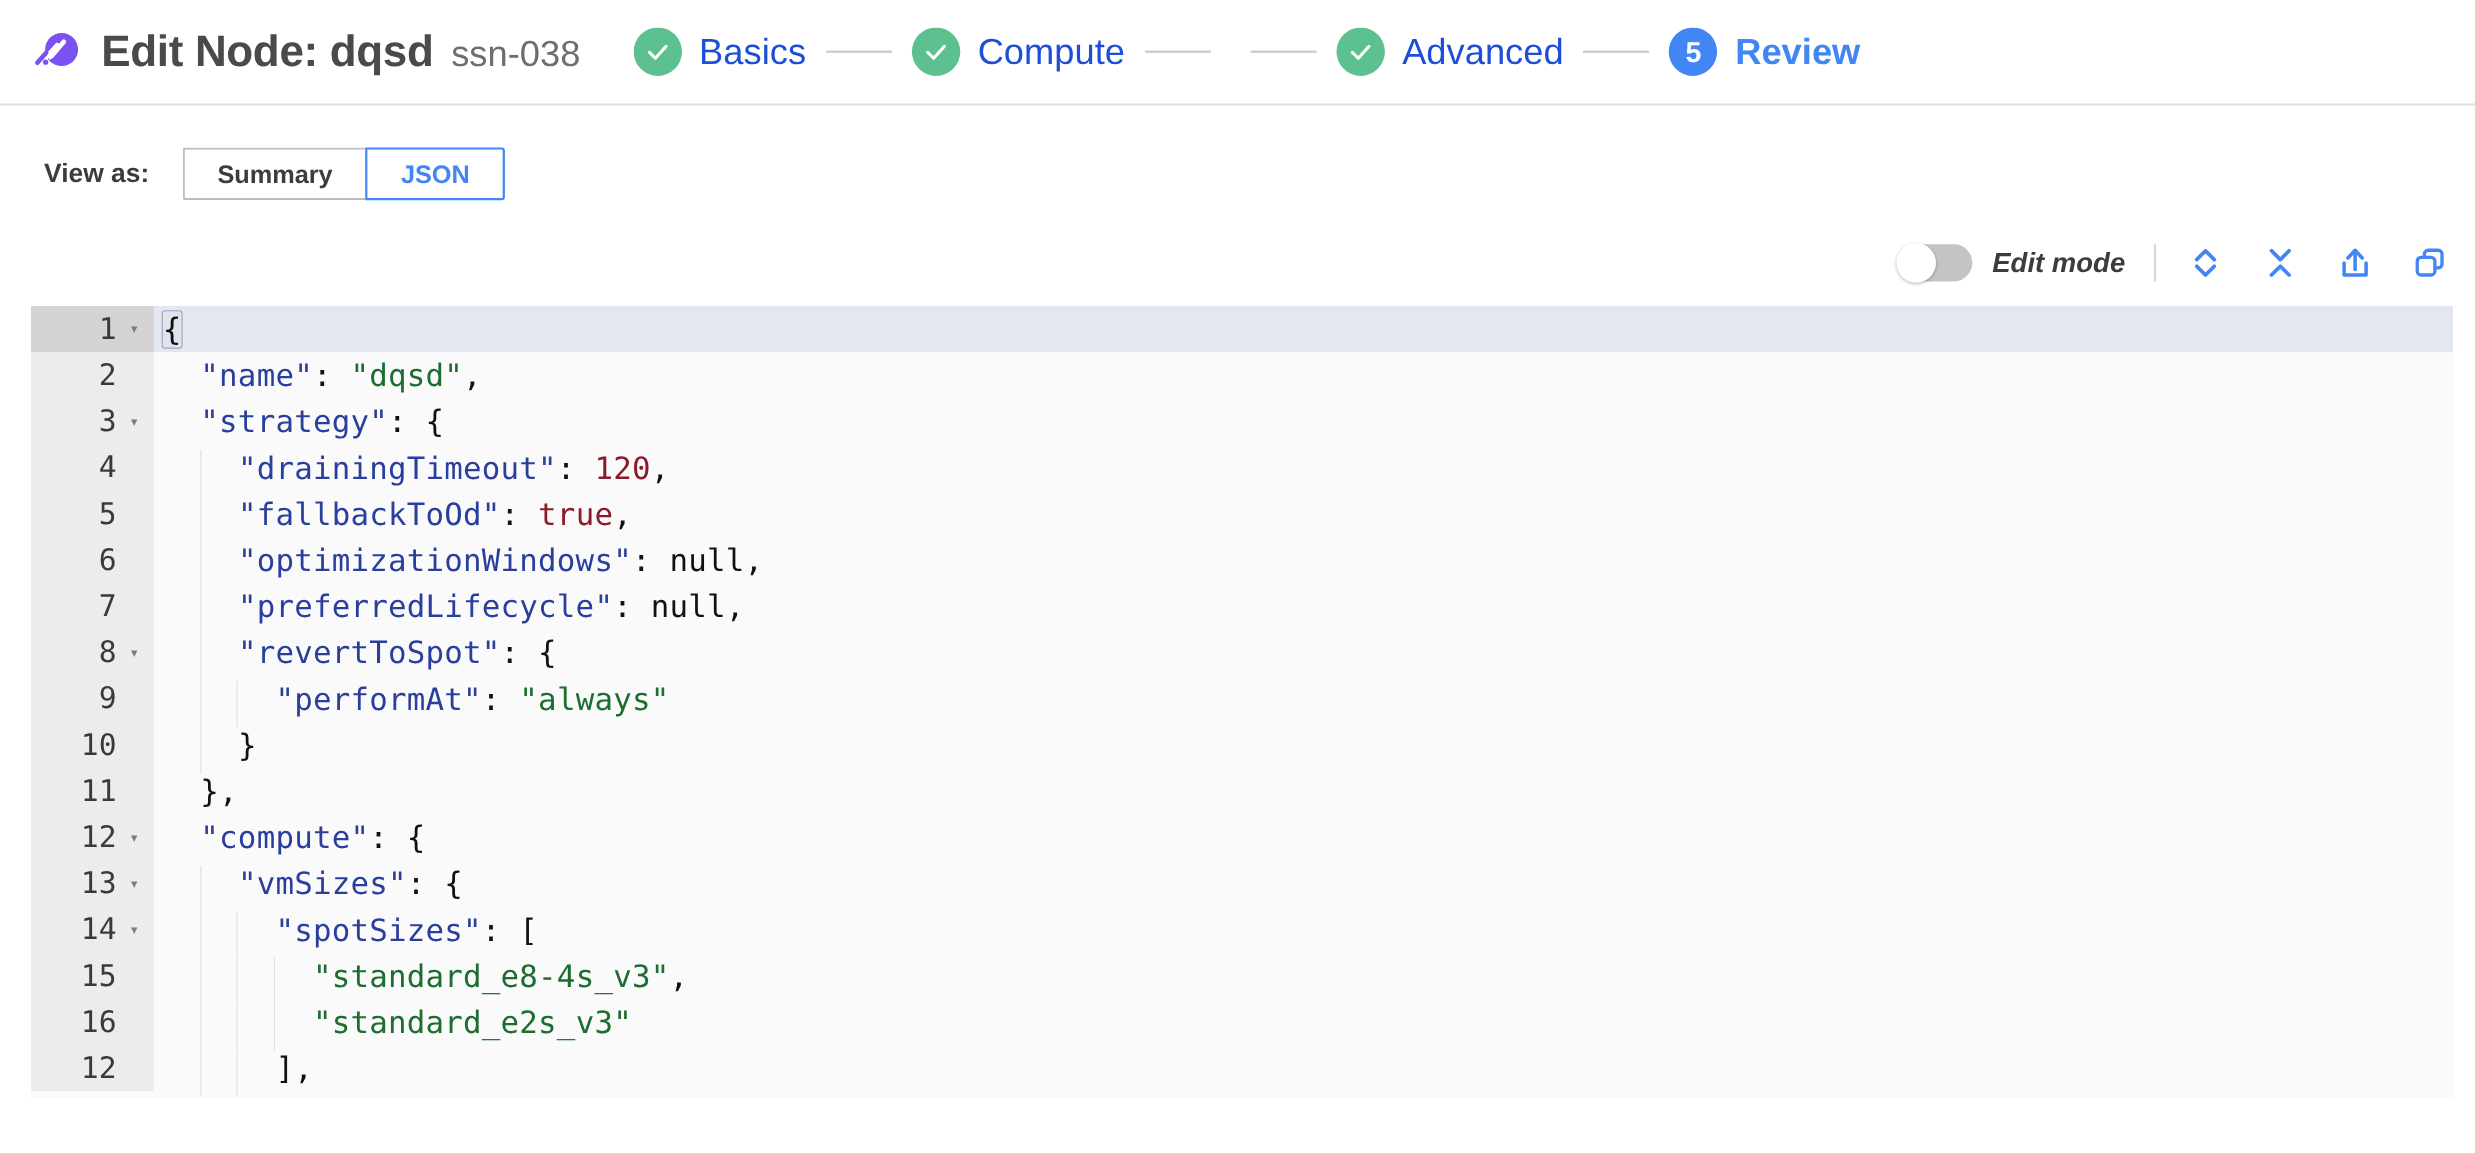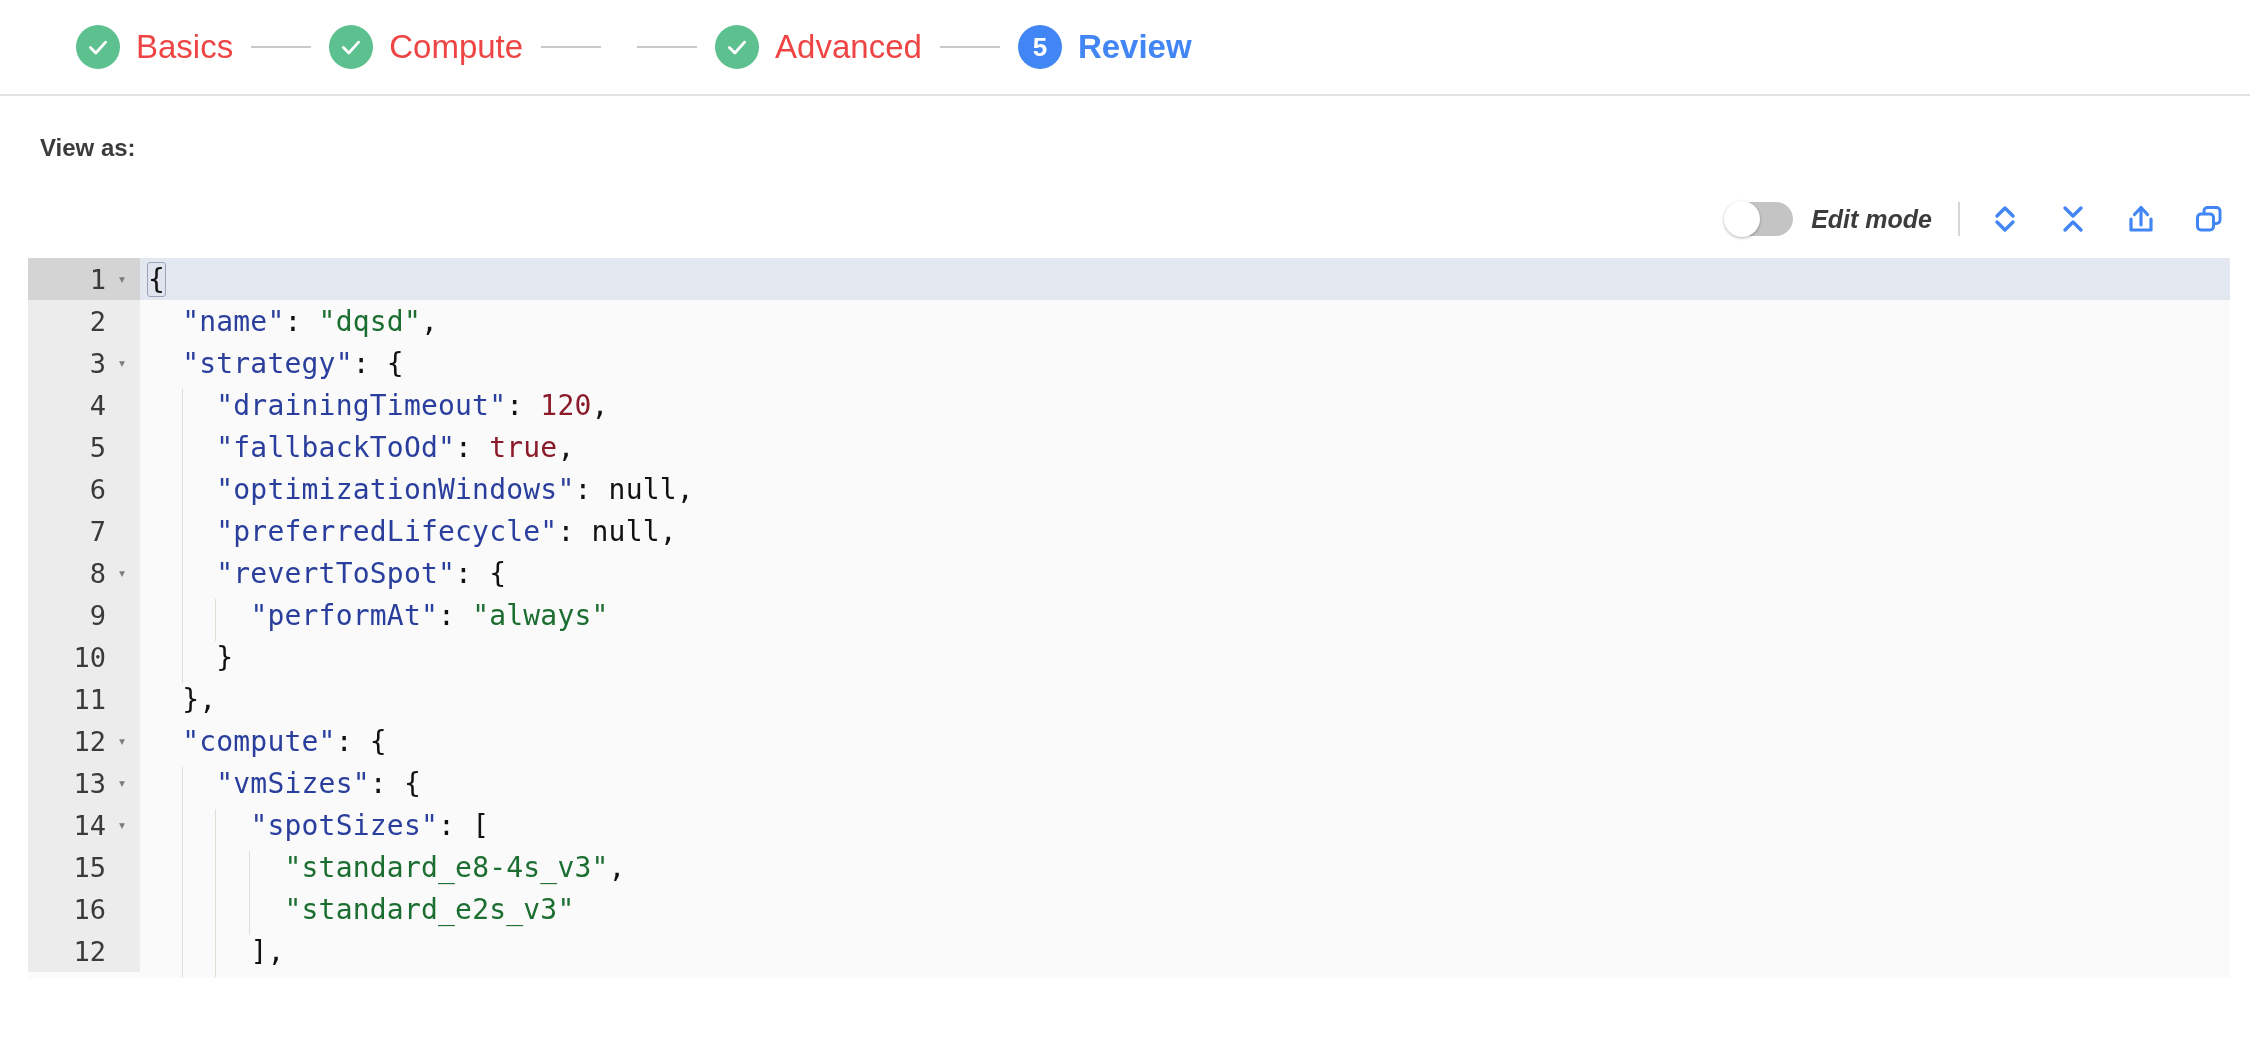--- a/index.html
+++ b/index.html
@@ -86,21 +86,21 @@
   .step-circle.active { background: #4285f4; }
   .step-circle.done svg { width: 26px; height: 26px; display:block; }
   .step-num {
     color: #ffffff;
     font-size: 26px;
     font-weight: bold;
     line-height: 1;
   }
   .step-label {
     font-size: 33px;
-    color: #ef4444;
+    color: #1d4ed8;
     white-space: nowrap;
   }
   .step-label.active { color: #4285f4; font-weight: bold; text-align: right; }
   .step-connector {
     width: 60px;
     height: 2px;
     background: #c9c9c9;
     margin: 0 18px;
     flex: 0 0 auto;
   }
@@ -273,20 +273,40 @@
     top: 0;
     width: 1px;
     height: 42px;
     background: #e0dfd6;
   }
 </style>
 </head>
 <body>
 
 <div class="header">
+  <div class="brand">
+    <span class="logo">
+      <svg viewBox="0 0 46 46" width="46" height="46" aria-hidden="true">
+        <circle cx="28" cy="21" r="15" fill="#7a52f4"></circle>
+        <g stroke="#ffffff" stroke-width="4.2" stroke-linecap="round">
+          <line x1="30" y1="14" x2="18" y2="28"></line>
+          <line x1="24" y1="17" x2="15" y2="27"></line>
+        </g>
+        <g stroke="#7a52f4" stroke-width="4.2" stroke-linecap="round">
+          <line x1="14" y1="24" x2="6" y2="33"></line>
+        </g>
+        <circle cx="13.5" cy="32.5" r="2.4" fill="#7a52f4"></circle>
+        <circle cx="20" cy="31" r="2.1" fill="#7a52f4"></circle>
+      </svg>
+    </span>
+    <div class="title-wrap">
+      <span class="page-title">Edit Node: dqsd</span>
+      <span class="page-subtitle">ssn-038</span>
+    </div>
+  </div>
 
   <div class="stepper">
 
     <div class="step">
       <span class="step-circle done">
         <svg viewBox="0 0 24 24" aria-hidden="true">
             <path d="M5 12.5 L10 17.5 L19 7.5" fill="none" stroke="#ffffff" stroke-width="2.6" stroke-linecap="round" stroke-linejoin="round"></path>
           </svg>
       </span>
       <span class="step-label">Basics</span>
@@ -319,20 +339,24 @@
       <span class="step-circle active">
         <span class="step-num">5</span>
       </span>
       <span class="step-label active">Review</span>
     </div>
   </div>
 </div>
 
 <div class="viewas-row">
   <span class="viewas-label">View as:</span>
+  <div class="segmented">
+    <div class="seg-btn summary">Summary</div>
+    <div class="seg-btn json">JSON</div>
+  </div>
 </div>
 
 <div class="editor-toolbar">
   <div class="toggle-group">
     <div class="toggle">
       <span class="knob"></span>
     </div>
     <span class="toggle-label">Edit mode</span>
   </div>
   <span class="tb-divider"></span>

